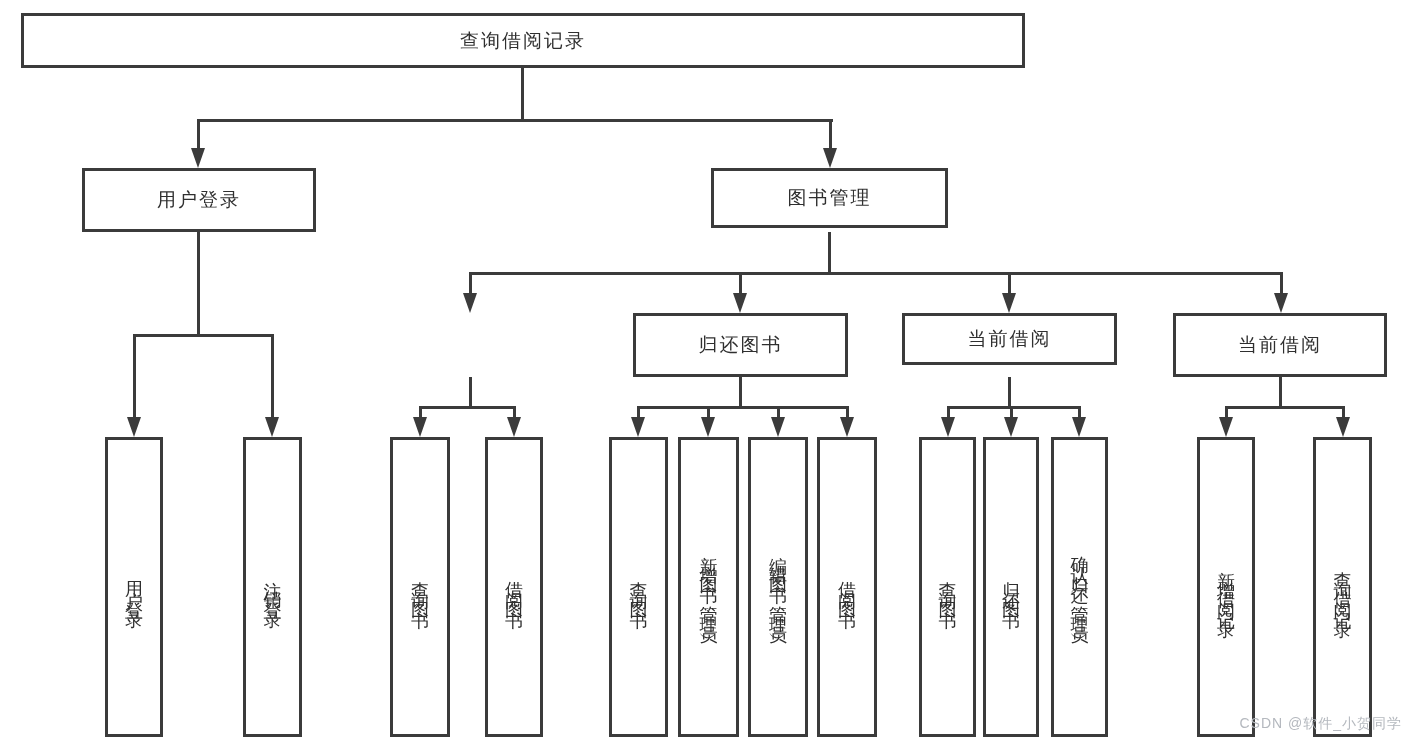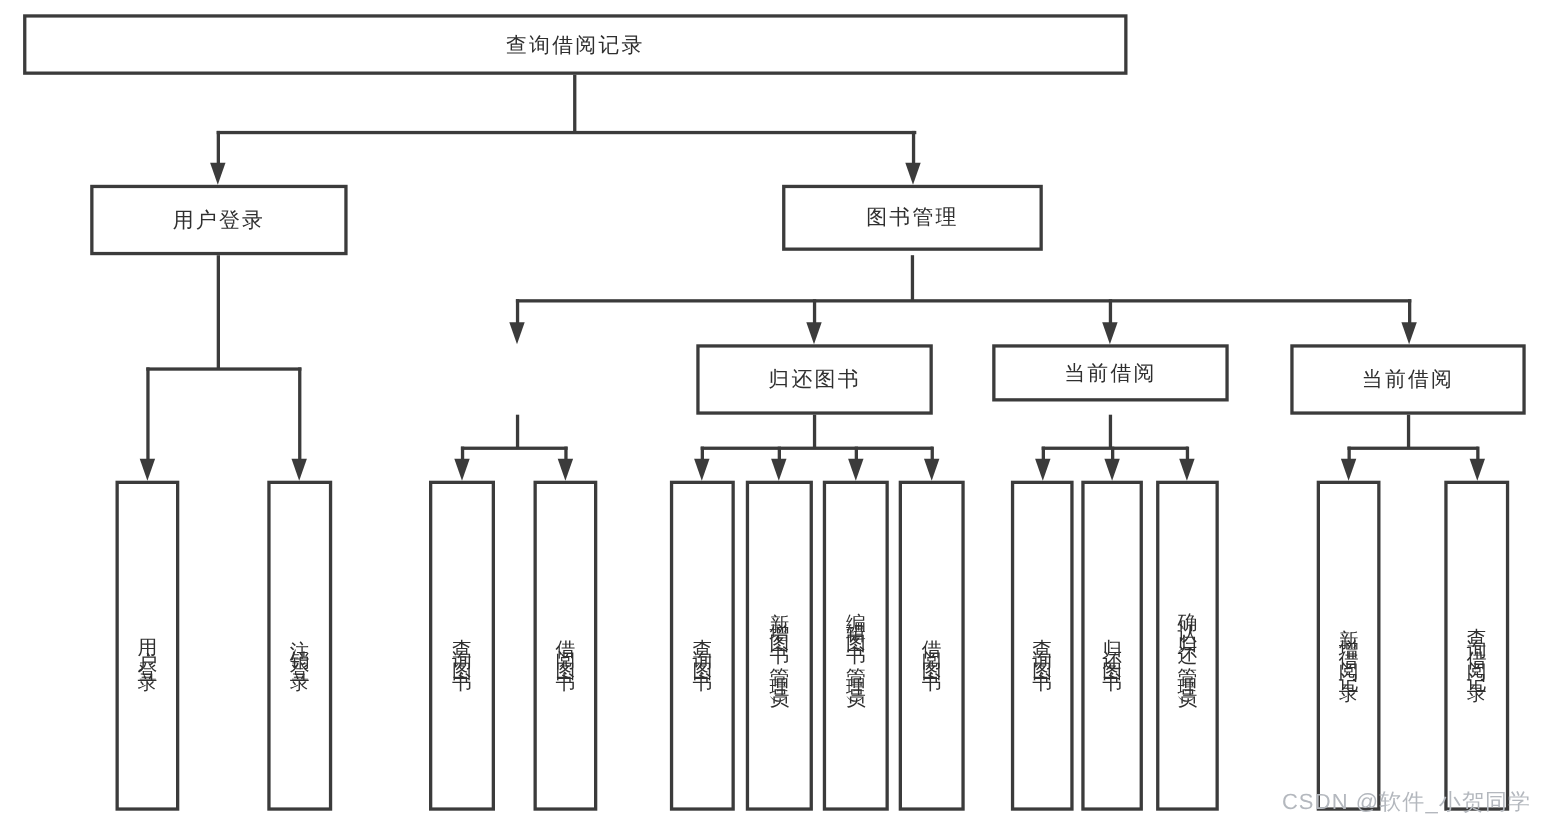--- a/index.html
+++ b/index.html
@@ -54,22 +54,22 @@
     position: absolute;
     width: 0;
     height: 0;
     border-left: 7px solid transparent;
     border-right: 7px solid transparent;
     border-top: 20px solid var(--line, #3b3b3b);
   }
   .watermark {
     position: absolute;
     top: 715px;
-    right: 13px;
-    font-size: 20px;
+    right: 3px;
+    font-size: 14px;
     letter-spacing: 1px;
     color: var(--watermark, #b4b8be);
     z-index: 5;
     white-space: nowrap;
   }
 </style>
 </head>
 <body>
 
 <div class="canvas">

